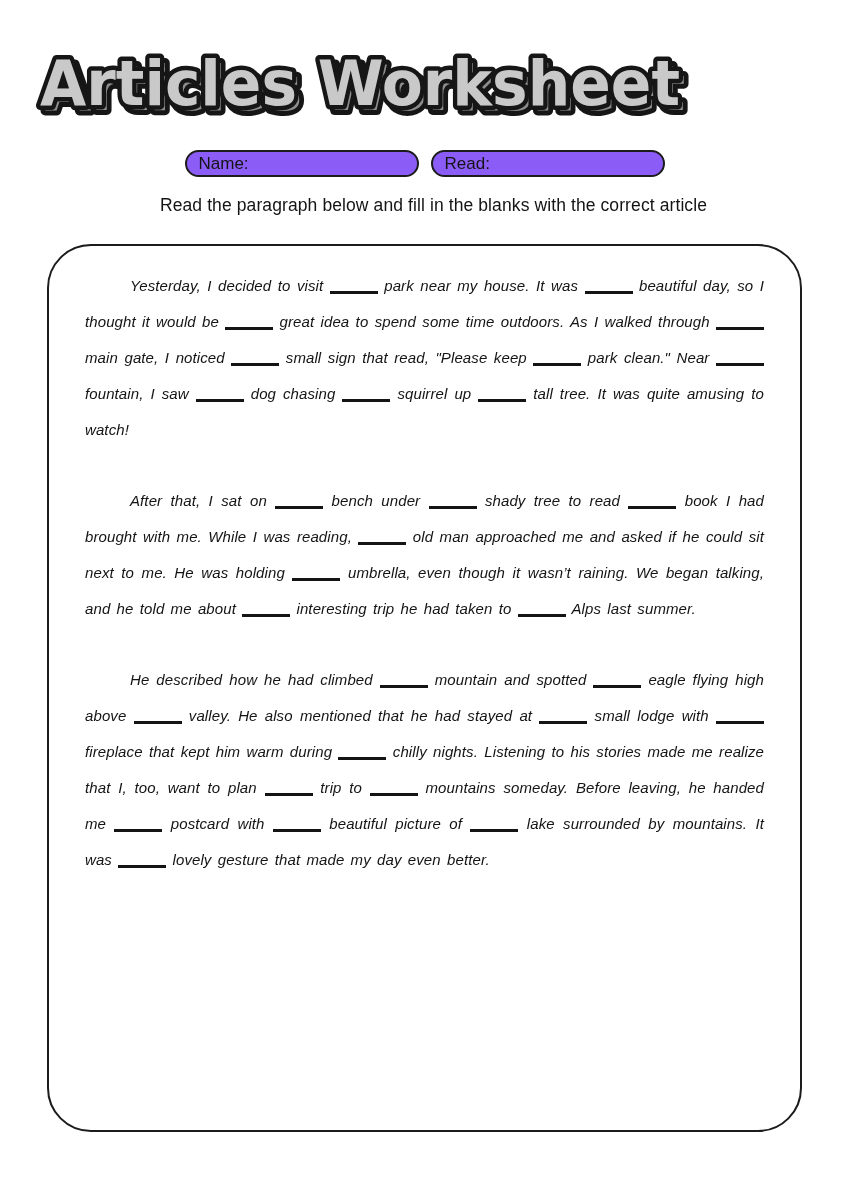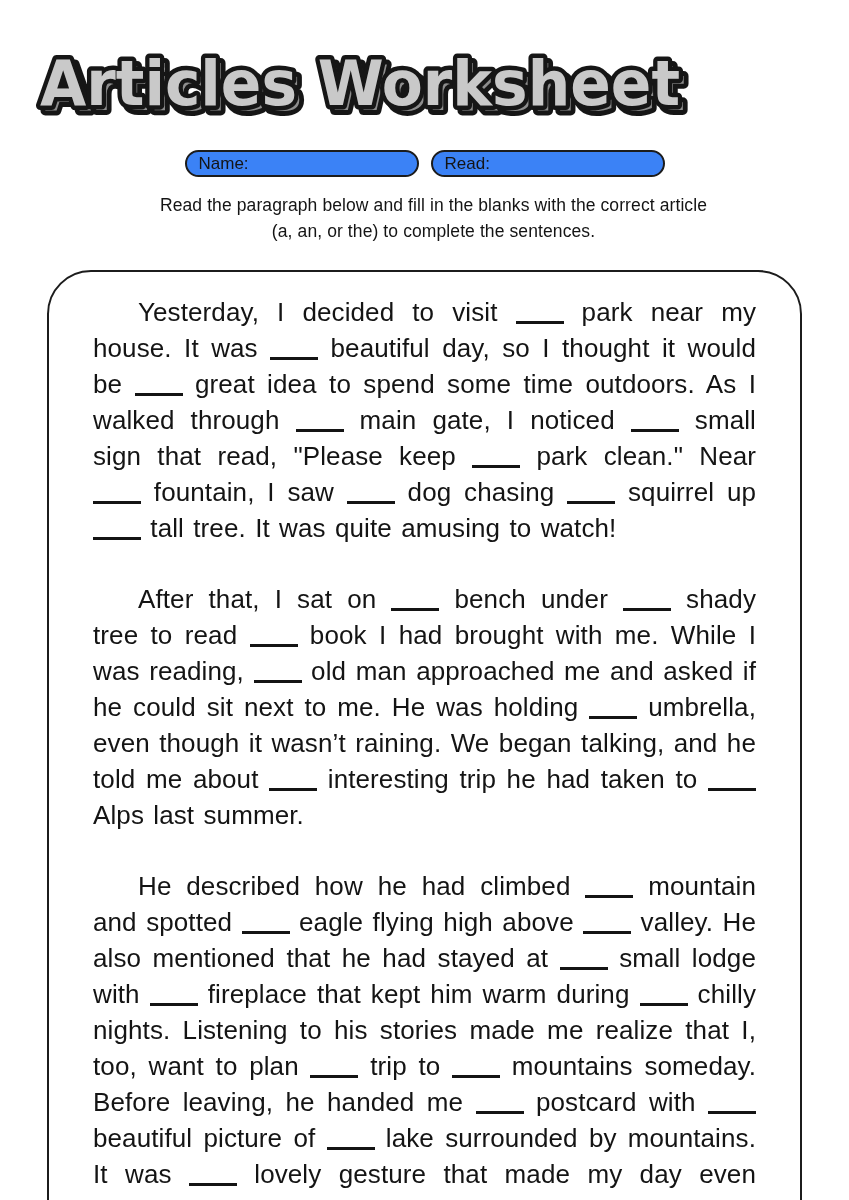--- a/index.html
+++ b/index.html
@@ -24,41 +24,41 @@
   .title-svg text{
     font-family:"DejaVu Sans",sans-serif;font-weight:bold;font-size:62px;
     stroke-linejoin:round;paint-order:stroke;
   }
   .title-shadow{fill:var(--title-shadow);stroke:var(--title-outline);stroke-width:10px;}
   .title-text{fill:var(--title-fill);stroke:var(--title-outline);stroke-width:9px;}
   
   .fields-row{display:flex;justify-content:center;gap:12px;margin-top:12px;}
   .field{
     display:flex;align-items:center;width:234px;height:27px;
-    border:2px solid var(--border);border-radius:14px;padding:0 12px;background:#3b82f6;
+    border:2px solid var(--border);border-radius:14px;padding:0 12px;background:#8b5cf6;
   }
   .field-label{font-size:17px;font-weight:500;white-space:nowrap;}
   .field-input{
     flex:1;min-width:0;margin-left:6px;border:none;outline:none;
     background:transparent;font:inherit;font-size:17px;color:var(--text);
   }
   
   .instructions{
     text-align:center;margin-top:15px;font-size:17.5px;line-height:26px;
     font-weight:500;letter-spacing:0.1px;margin-left:18px;
   }
   
   .worksheet-box{
     width:755px;margin:26px auto 0;min-height:888px;
     border:2.5px solid var(--border);border-radius:44px;
     padding:22px 28px 26px;background:#fff;
   }
   .para{
-    margin:0 16px 35px;font-size:26px;line-height:36px;
-    text-align:justify;text-indent:45px;word-spacing:2px;letter-spacing:0.1px;
+    margin:0 8px 35px;font-size:15px;line-height:36px;
+    text-align:justify;text-indent:45px;word-spacing:2px;letter-spacing:0.1px;font-style:italic;
   }
   .para:last-child{margin-bottom:0;}
   .blank{
     display:inline-block;width:48px;height:12px;
     border-bottom:3px solid var(--text);transform:translateY(3px);
   }
 </style>
 </head>
 <body>
 
@@ -77,21 +77,20 @@
       <input class="field-input" type="text" value="" style="">
     </div>
     <div class="field">
       <span class="field-label">Read:</span>
       <input class="field-input" type="text" value="" style="">
     </div>
   </div>
 
   <div class="instructions">
     <div>Read the paragraph below and fill in the blanks with the correct article</div>
-    <div>(a, an, or the) to complete the sentences.</div>
   </div>
 
   <div class="worksheet-box" id="paragraphs">
       <p class="para">Yesterday, I decided to visit <span class="blank"></span> park near my house. It was <span class="blank"></span> beautiful day, so I thought it would be <span class="blank"></span> great idea to spend some time outdoors. As I walked through <span class="blank"></span> main gate, I noticed <span class="blank"></span> small sign that read, "Please keep <span class="blank"></span> park clean." Near <span class="blank"></span> fountain, I saw <span class="blank"></span> dog chasing <span class="blank"></span> squirrel up <span class="blank"></span> tall tree. It was quite amusing to watch!</p>
       <p class="para">After that, I sat on <span class="blank"></span> bench under <span class="blank"></span> shady tree to read <span class="blank"></span> book I had brought with me. While I was reading, <span class="blank"></span> old man approached me and asked if he could sit next to me. He was holding <span class="blank"></span> umbrella, even though it wasn’t raining. We began talking, and he told me about <span class="blank"></span> interesting trip he had taken to <span class="blank"></span> Alps last summer.</p>
       <p class="para">He described how he had climbed <span class="blank"></span> mountain and spotted <span class="blank"></span> eagle flying high above <span class="blank"></span> valley. He also mentioned that he had stayed at <span class="blank"></span> small lodge with <span class="blank"></span> fireplace that kept him warm during <span class="blank"></span> chilly nights. Listening to his stories made me realize that I, too, want to plan <span class="blank"></span> trip to <span class="blank"></span> mountains someday. Before leaving, he handed me <span class="blank"></span> postcard with <span class="blank"></span> beautiful picture of <span class="blank"></span> lake surrounded by mountains. It was <span class="blank"></span> lovely gesture that made my day even better.</p>
     </div>
 
 </div>
 

